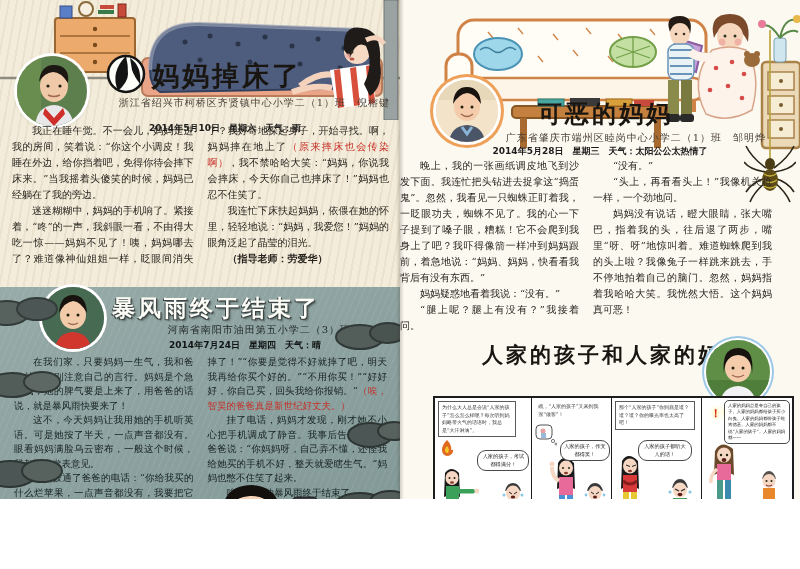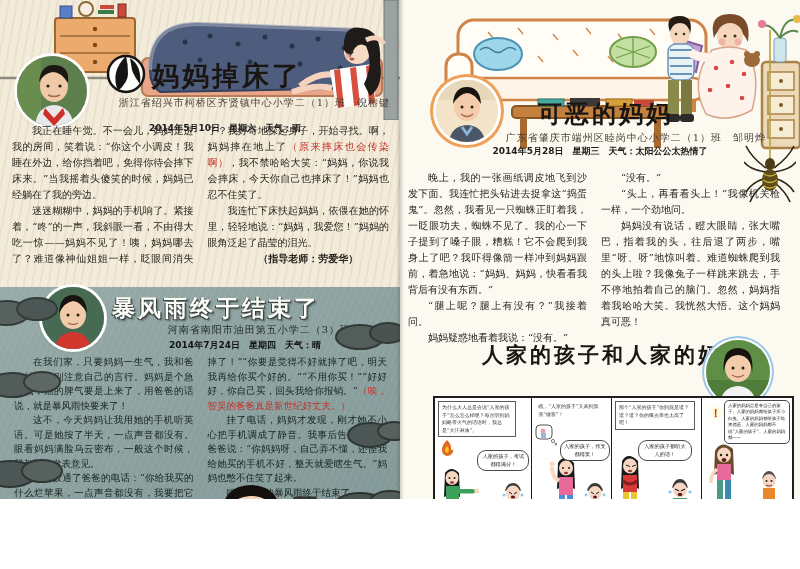--- a/index.html
+++ b/index.html
@@ -21,21 +21,21 @@
   .art-title{position:absolute;margin:0;font-weight:bold;color:#191511;letter-spacing:3px;
     font-family:"DejaVu Serif", serif;}
   .byline{position:absolute;font-size:10px;color:#4a4038;letter-spacing:1px;text-align:right;}
   .dateline{position:absolute;font-size:9px;font-weight:bold;color:#1c1c1c;text-align:center;
     font-family:"DejaVu Sans", sans-serif;}
 
   
   .art-body{position:absolute;column-count:2;column-gap:14px;text-align:justify;color:#27241f;overflow:hidden;}
   .art-body p{margin:0;text-indent:2em;}
   .red{color:#c52f27;}
-  .teacher{text-align:center;text-indent:0;font-weight:bold;}
+  .teacher{text-align:left;text-indent:0;font-weight:bold;}
 
   .fall-body{left:12px;top:123px;width:377px;height:162px;font-size:10px;line-height:16px;}
   .storm-sec{position:absolute;left:0;top:287px;width:400px;height:282px;
     background:linear-gradient(155deg,#97aba8 0%,#8aa09e 55%,#7e9694 100%);}
   .storm-tex{position:absolute;inset:0;background:repeating-linear-gradient(113deg, rgba(255,255,255,.07) 0 1px, transparent 1px 6px);}
   .storm-title{left:112px;top:6px;font-size:23px;color:#fdfdf8;text-shadow:1px 1px 0 #3a4342,-1px 1px 0 #3a4342,2px 2px 2px rgba(0,0,0,.4);}
   .storm-byline{left:95px;top:36px;width:300px;color:#222a29;}
   .storm-dateline{left:95px;top:52px;width:300px;color:#101414;}
   .storm-body{left:14px;top:68px;width:373px;height:172px;font-size:9.5px;line-height:14.5px;color:#15201f;}
   .storm-page-num{position:absolute;left:28px;top:236px;font-size:12px;font-weight:normal;color:#222;font-family:"DejaVu Sans", sans-serif;}
@@ -342,24 +342,24 @@
         <path d="M25,34 Q31,39 37,34" stroke="#a06b52" stroke-width="1.5" fill="none"></path>
         <path d="M13,62 Q15,46 31,45 Q47,46 49,62 Z" fill="#4a5568"></path>
         <path d="M26,47 L31,54 L36,47" stroke="#8ab4d8" stroke-width="3" fill="none"></path>
       </svg>
     </div>
 
     <h1 class="art-title" style="left:138px;top:98px;font-size:24px;">可恶的妈妈</h1>
     <div class="byline" style="left:6px;top:131px;width:360px;position:absolute;">广东省肇庆市端州区睦岗中心小学二（1）班　邹明烨</div>
     <div class="dateline" style="left:20px;top:145px;width:360px;position:absolute;">2014年5月28日　星期三　天气：太阳公公太热情了</div>
 
-    <div class="art-body spider-body" style="left:8px;margin-top:12px;">
+    <div class="art-body spider-body" style="left:0;">
       <p>晚上，我的一张画纸调皮地飞到沙发下面。我连忙把头钻进去捉拿这“捣蛋鬼”。忽然，我看见一只蜘蛛正盯着我，一眨眼功夫，蜘蛛不见了。我的心一下子提到了嗓子眼，糟糕！它不会爬到我身上了吧？我吓得像箭一样冲到妈妈跟前，着急地说：“妈妈、妈妈，快看看我背后有没有东西。”</p>
+      <p>妈妈疑惑地看着我说：“没有。”</p>
       <p>“腿上呢？腿上有没有？”我接着问。</p>
-      <p>妈妈疑惑地看着我说：“没有。”</p>
       <p>“没有。”</p>
       <p>“头上，再看看头上！”我像机关枪一样，一个劲地问。</p>
       <p>妈妈没有说话，瞪大眼睛，张大嘴巴，指着我的头，往后退了两步，嘴里“呀、呀”地惊叫着。难道蜘蛛爬到我的头上啦？我像兔子一样跳来跳去，手不停地拍着自己的脑门。忽然，妈妈指着我哈哈大笑。我恍然大悟。这个妈妈真可恶！</p>
     </div>
 
     <h1 class="art-title comic-title" style="position:absolute;left:82px;top:341px;">人家的孩子和人家的妈妈</h1>
 
     <div class="photo blue-frame" style="left:306px;top:340px;width:64px;height:64px;position:absolute;">
       <svg width="64" height="64" viewBox="0 0 64 64">
         <rect width="64" height="64" fill="#5f8f46"></rect>

